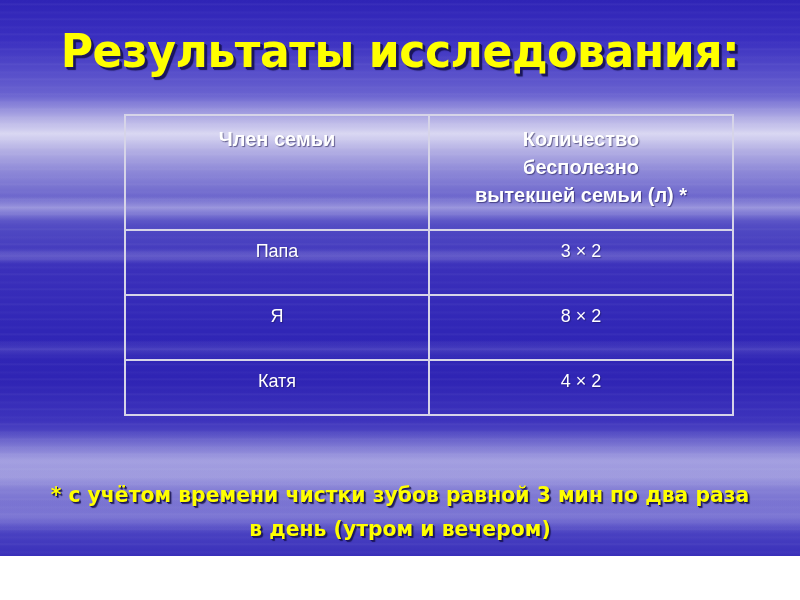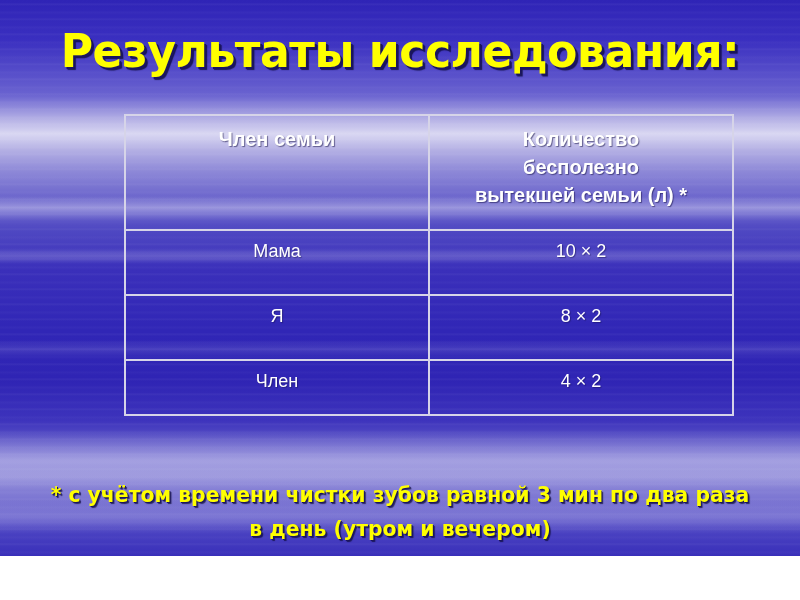--- a/index.html
+++ b/index.html
@@ -180,29 +180,29 @@
         <th>Член семьи</th>
         <th>
           <span>Количество</span><br>
           <span>бесполезно</span><br>
           <span>вытекшей семьи (л) *</span>
         </th>
       </tr>
     </thead>
     <tbody>
       <tr class="row-data">
-        <td>Мама</td>
-        <td>10 × 2</td>
+        <td>Папа</td>
+        <td>3 × 2</td>
       </tr>
       <tr class="row-data">
         <td>Я</td>
         <td>8 × 2</td>
       </tr>
       <tr class="row-data short">
-        <td>Член</td>
+        <td>Катя</td>
         <td>4 × 2</td>
       </tr>
     </tbody>
   </table>
 
   <div id="footnote">* с учётом времени чистки зубов  равной 3 мин по два раза в день (утром и вечером)</div>
 
 </div>
 
 </body></html>

